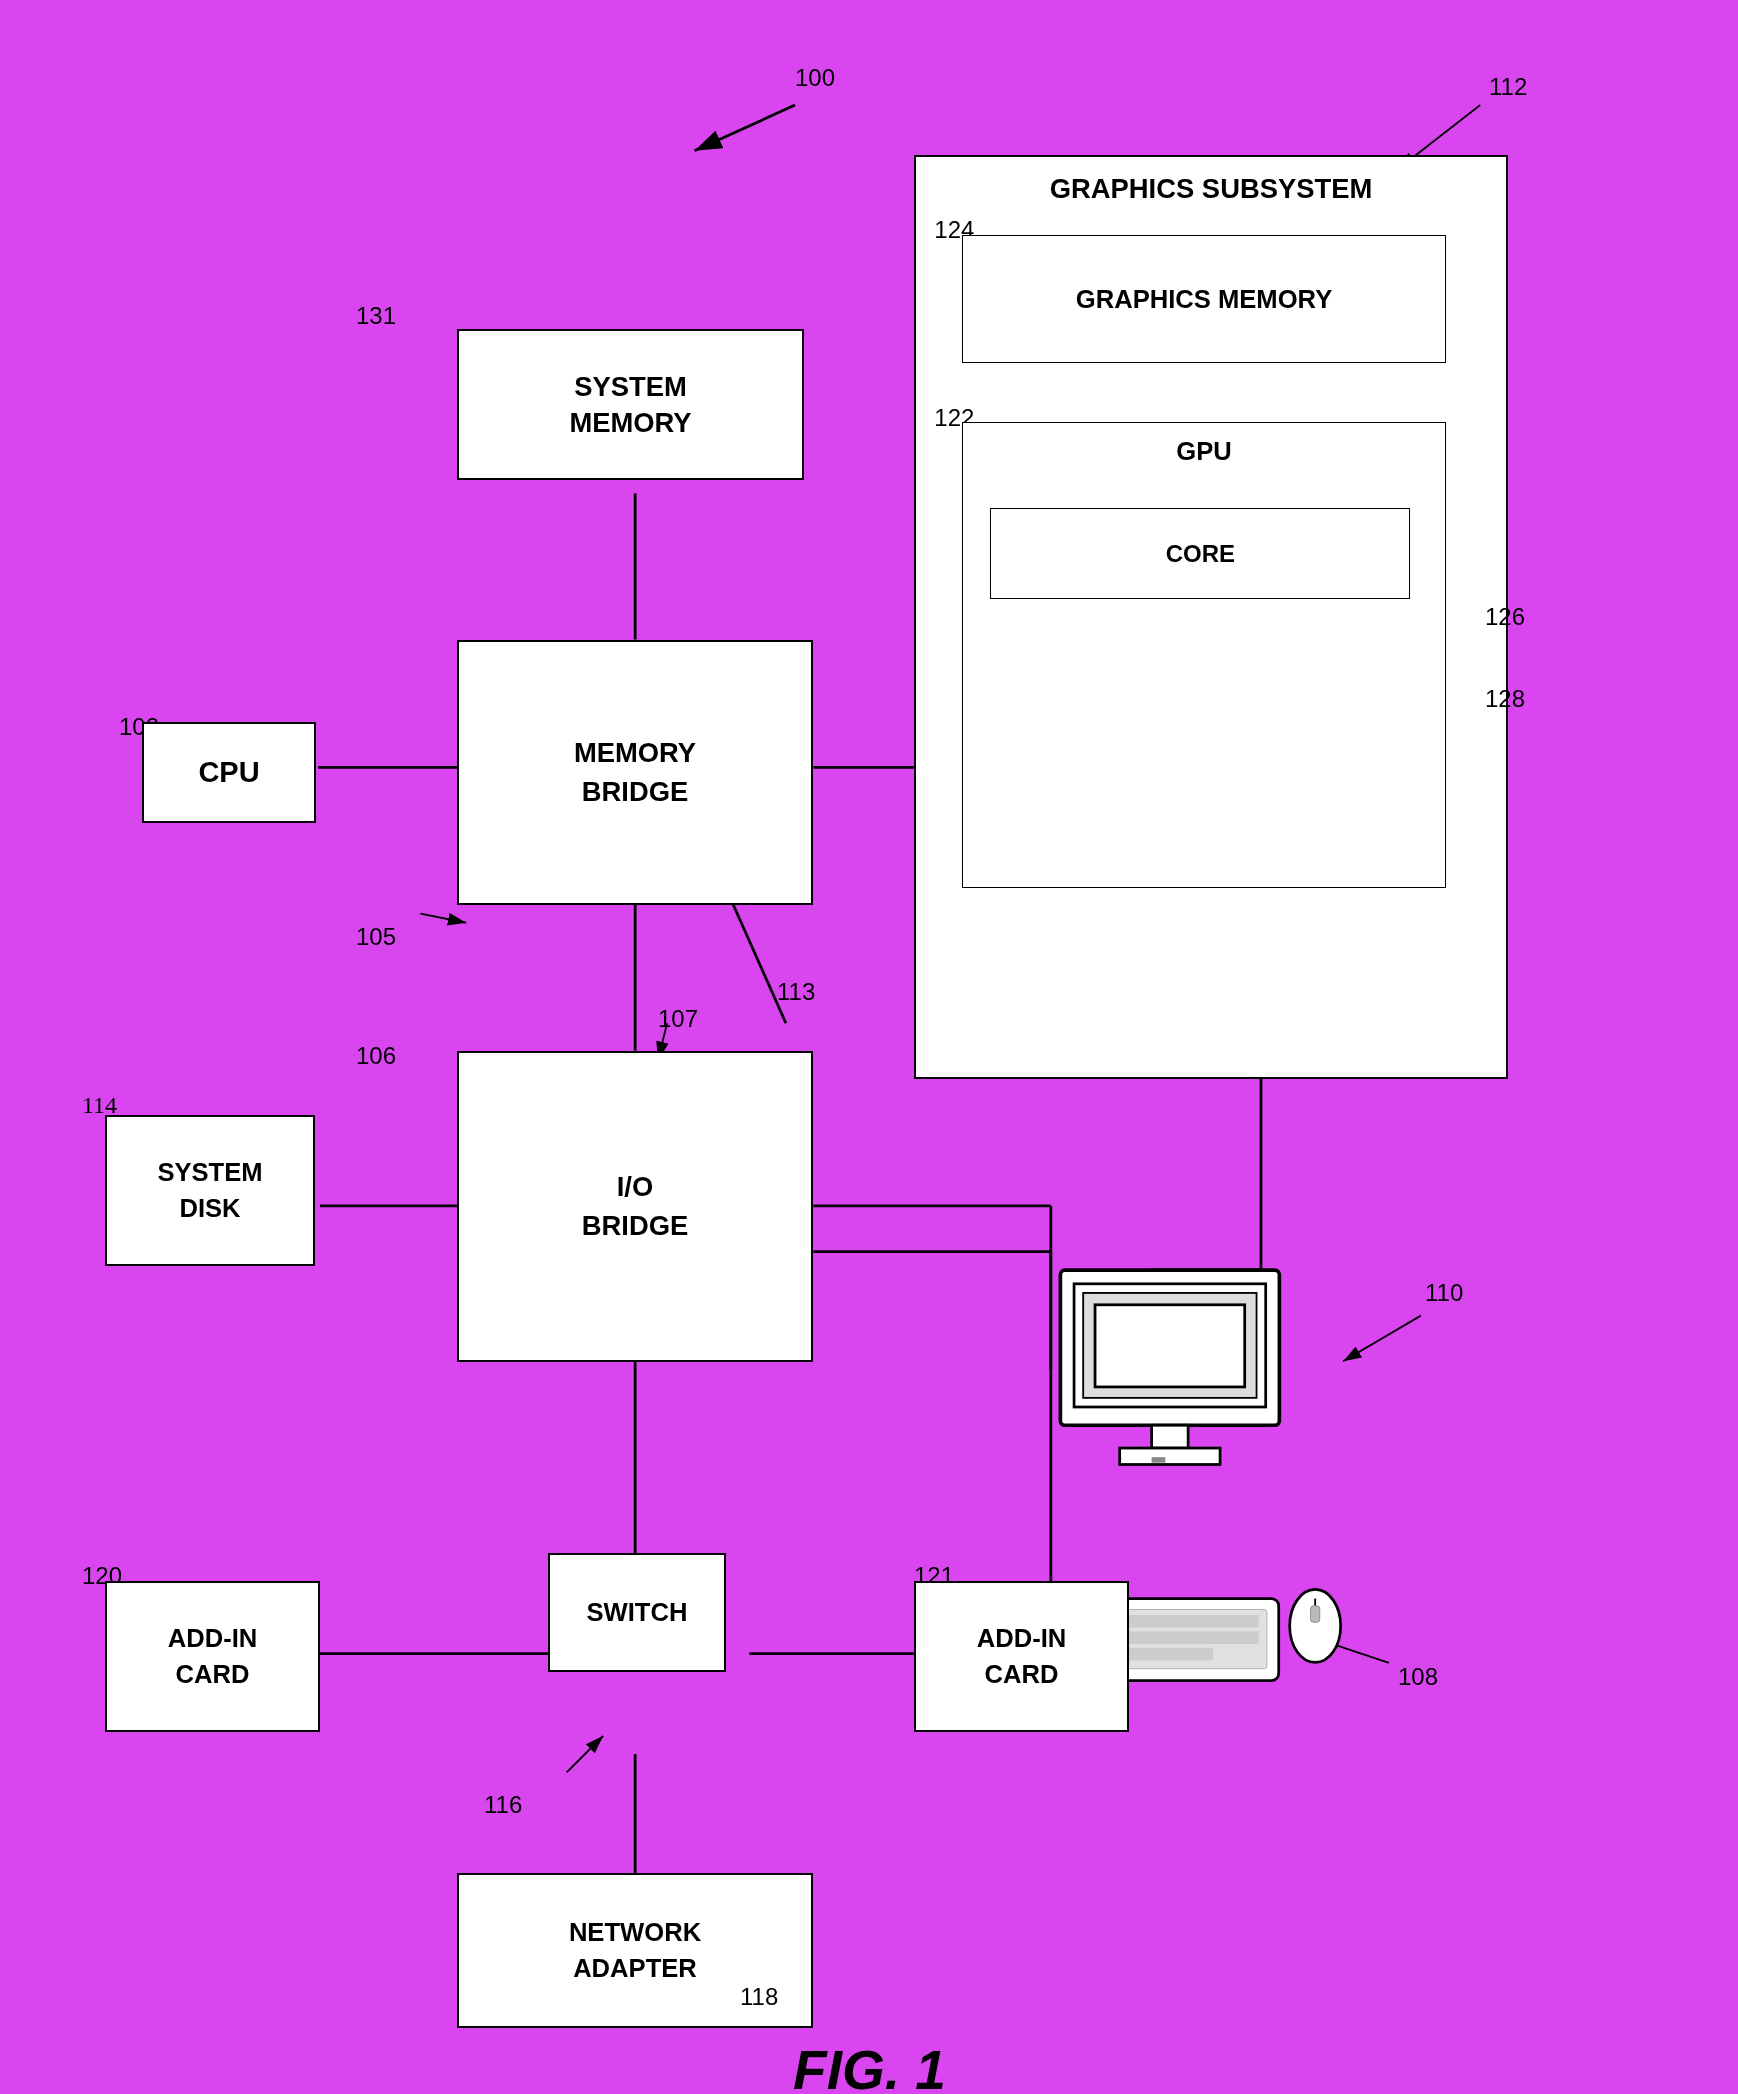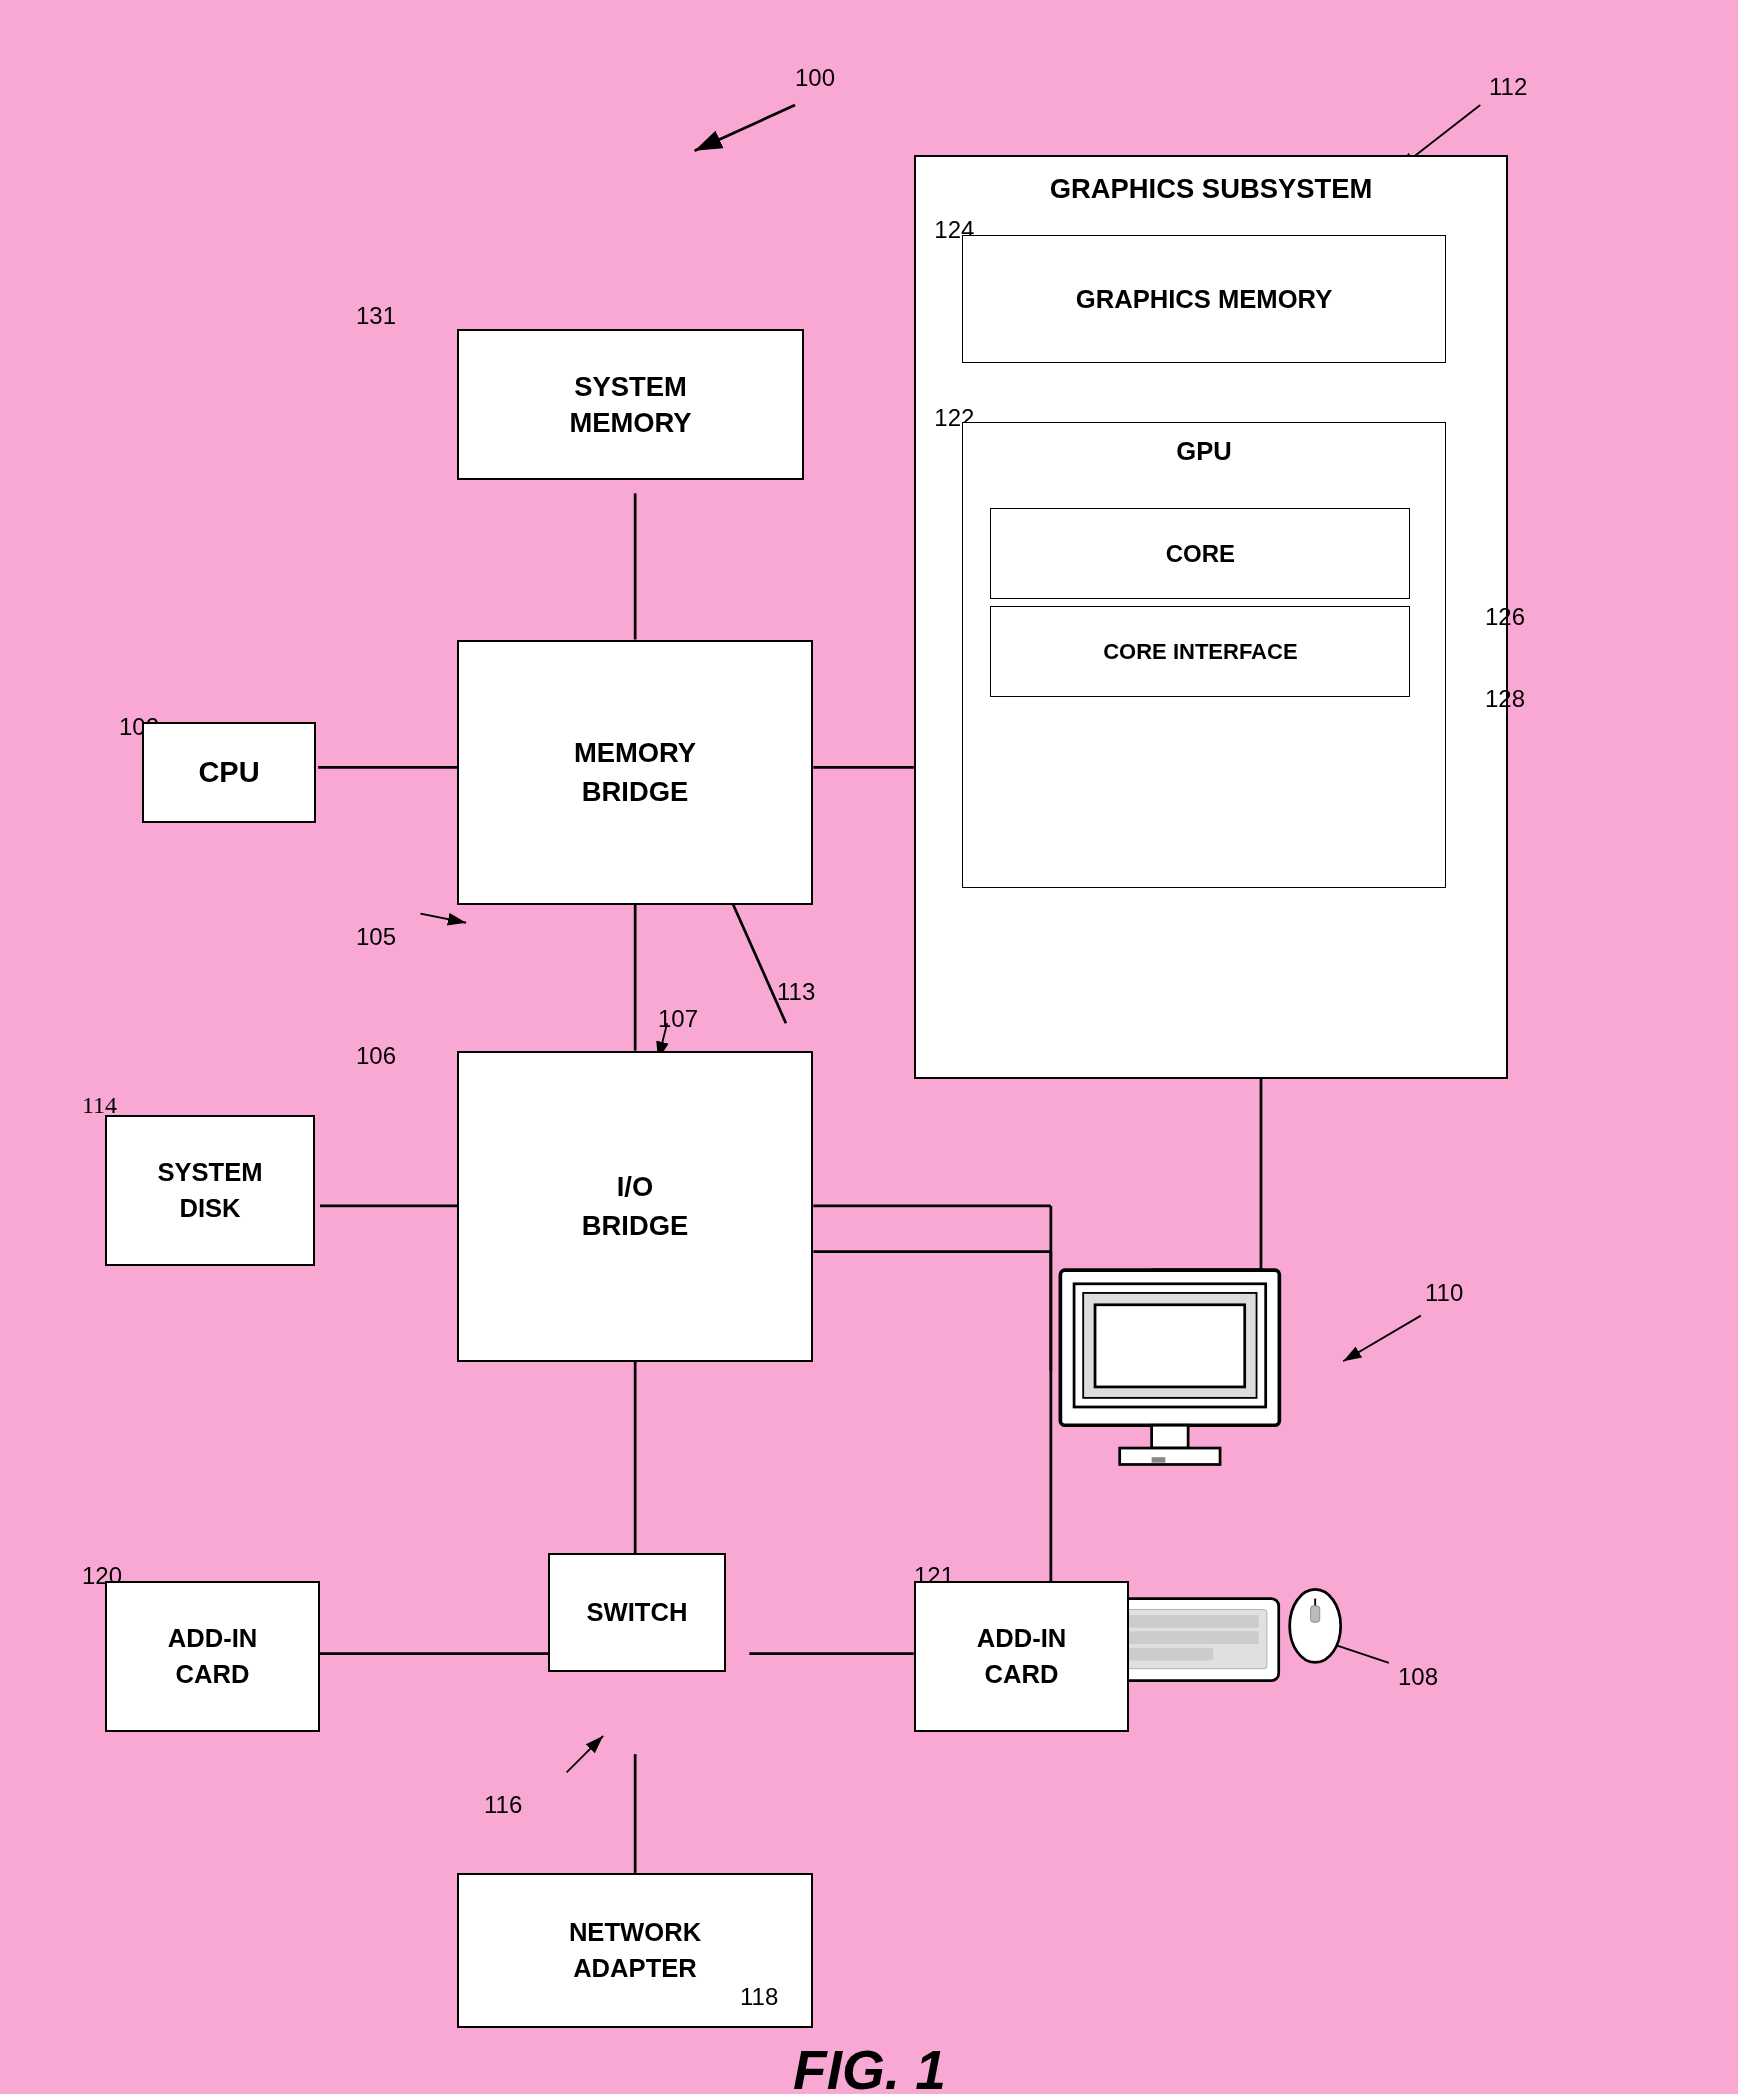--- a/index.html
+++ b/index.html
@@ -8,21 +8,21 @@
       font-family: Arial, sans-serif;
       width: 1739px;
       min-height: 2094px;
       position: relative;
       overflow: hidden;
     }
     .diagram-container {
       position: relative;
       width: 1739px;
       height: 2094px;
-      background: #f9a8d4;
+      background: #d946ef;
     }
     .box {
       position: absolute;
       border: 2.7px solid #000;
       background: #fff;
       display: flex;
       flex-direction: column;
       align-items: center;
       justify-content: center;
       text-align: center;
@@ -151,23 +151,20 @@
 
     <div class="label" style="position:absolute; top:247px; left:18.3px; font-size:24px;">122</div>
 
     <div class="box-inner" style="position:absolute; top:265px; left:46px; width:484px; height:466px; font-size:25.6px;">
       <span style="position:absolute; top:13.7px; left:50%; transform:translateX(-50%); font-size:25.6px; font-weight:bold;">GPU</span>
 
       <div class="box-inner" style="position:absolute; top:73px; left:27.4px; width:420px; height:91px; font-size:24px;margin-top:12px;">
         <span>CORE</span>
       </div>
 
-      <div class="box-inner" style="position:absolute; top:183px; left:27.4px; width:420px; height:91px; font-size:22px;">
-        <span>CORE INTERFACE</span>
-      </div>
     </div>
   </div>
 
   <div class="label" style="left:1485px; top:603px;">126</div>
 
   <div class="label" style="left:1485px; top:685px;">128</div>
 
   <div class="label" style="left:356px; top:302px;">131</div>
 
   <div class="box" style="left:457px; top:329px; width:347px; height:151px; font-size:27.4px;">

